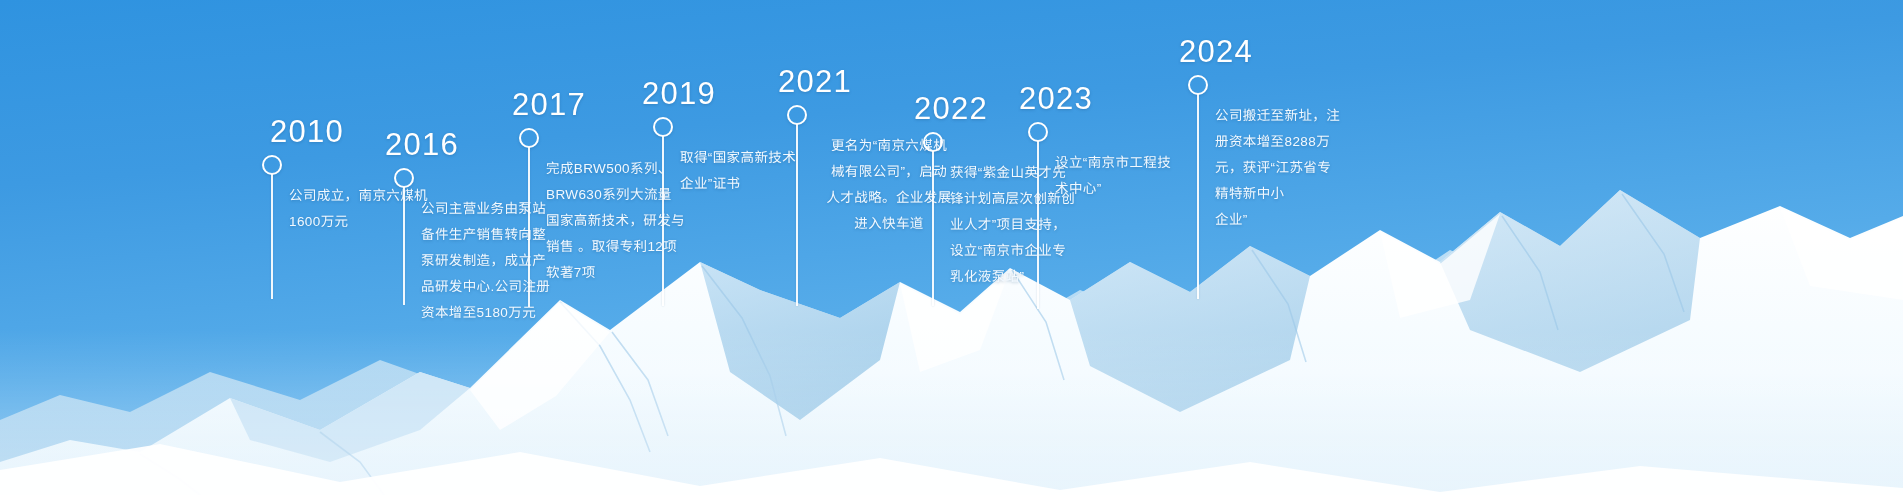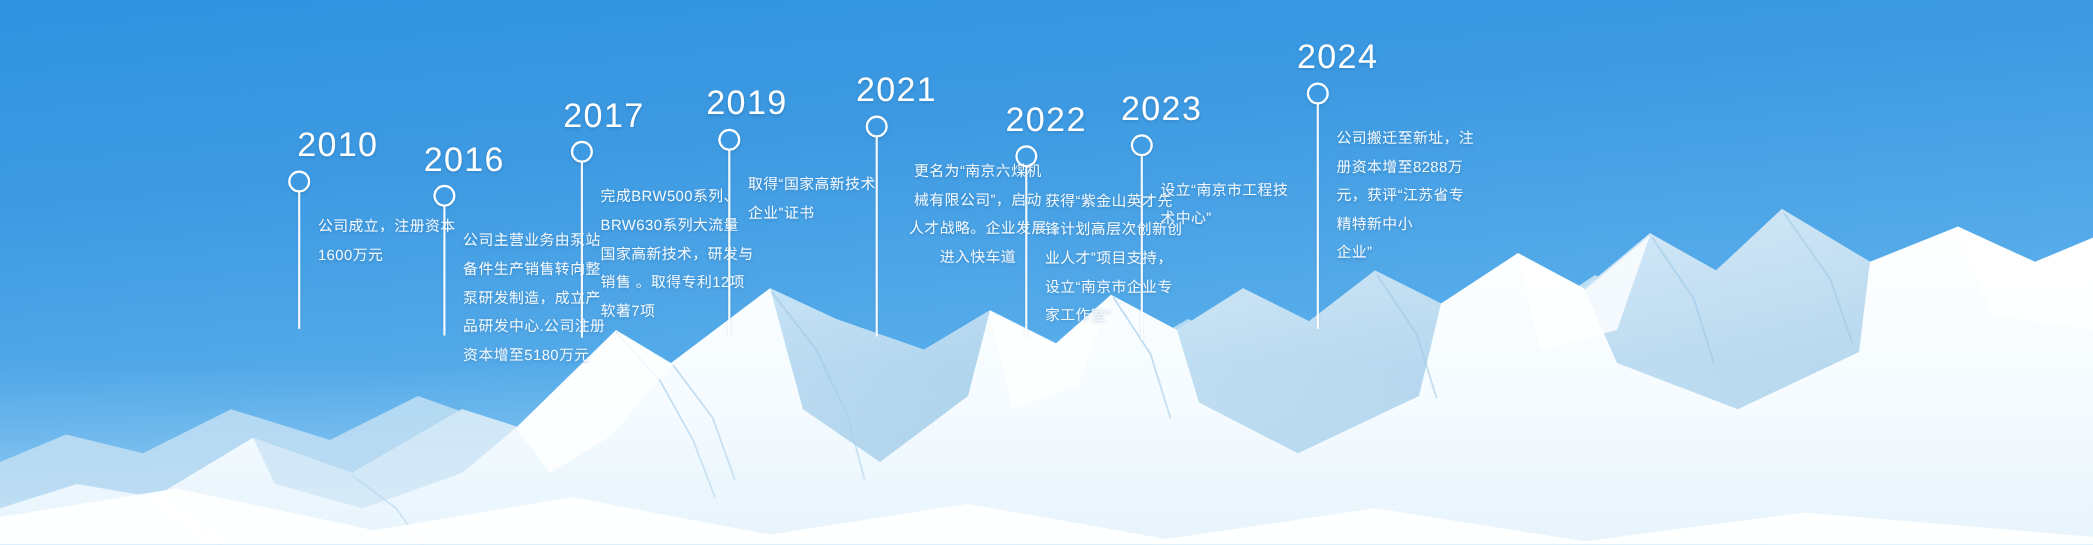--- a/index.html
+++ b/index.html
@@ -32,21 +32,21 @@
     width:20px; height:20px; border-radius:50%;
     border:2.2px solid #ffffff; background:transparent;
     box-shadow:0 1px 3px rgba(20,70,120,.22);
   }
   .stem {
     position:absolute; left:-0.9px; top:19px;
     width:1.8px; background:rgba(255,255,255,.92);
     box-shadow:0 0 2px rgba(20,70,120,.18);
   }
   .desc {
-    position:absolute; left:17px; top:38px;
+    position:absolute; left:17px; top:28px;
     color:#f2f9ff; font-size:13.5px; line-height:1.92;
     letter-spacing:.4px; white-space:pre-line;
     text-shadow:0 1px 3px rgba(20,70,120,.32);
   }
 </style>
 </head>
 <body>
 
 <div id="stage">
 
@@ -114,21 +114,21 @@
       <rect x="0" y="330" width="1903" height="165" fill="url(#hazeG)"></rect>
     </svg>
   </div>
 
   <div class="timeline">
 
     <div class="node" style="left: 272px; top: 155px;">
       <div class="year" style="transform: translate(calc(-50% + 16px), -8px); margin-left: 19px;">2010</div>
       <div class="marker"></div>
       <div class="stem" style="height: 125px;"></div>
-      <div class="desc" style="width: 145px;">公司成立，注册资本
+      <div class="desc" style="width: 145px;">公司成立，南京六煤机
 1600万元</div>
     </div>
 
     <div class="node" style="left: 404px; top: 168px;">
       <div class="year" style="transform: translate(calc(-50% + 18px), -8px);">2016</div>
       <div class="marker"></div>
       <div class="stem" style="height: 118px;"></div>
       <div class="desc" style="width: 150px;">公司主营业务由泵站
 备件生产销售转向整
 泵研发制造，成立产
@@ -166,21 +166,21 @@
     </div>
 
     <div class="node" style="left: 933px; top: 132px;">
       <div class="year" style="transform: translate(calc(-50% + 18px), -8px);">2022</div>
       <div class="marker"></div>
       <div class="stem" style="height: 155px;"></div>
       <div class="desc" style="width: 150px;">获得“紫金山英才先
 锋计划高层次创新创
 业人才”项目支持，
 设立“南京市企业专
-家工作室”</div>
+乳化液泵站”</div>
     </div>
 
     <div class="node" style="left: 1038px; top: 122px;">
       <div class="year" style="transform: translate(calc(-50% + 18px), -8px);">2023</div>
       <div class="marker"></div>
       <div class="stem" style="height: 168px;"></div>
       <div class="desc" style="width: 148px;">设立“南京市工程技
 术中心”</div>
     </div>
 

